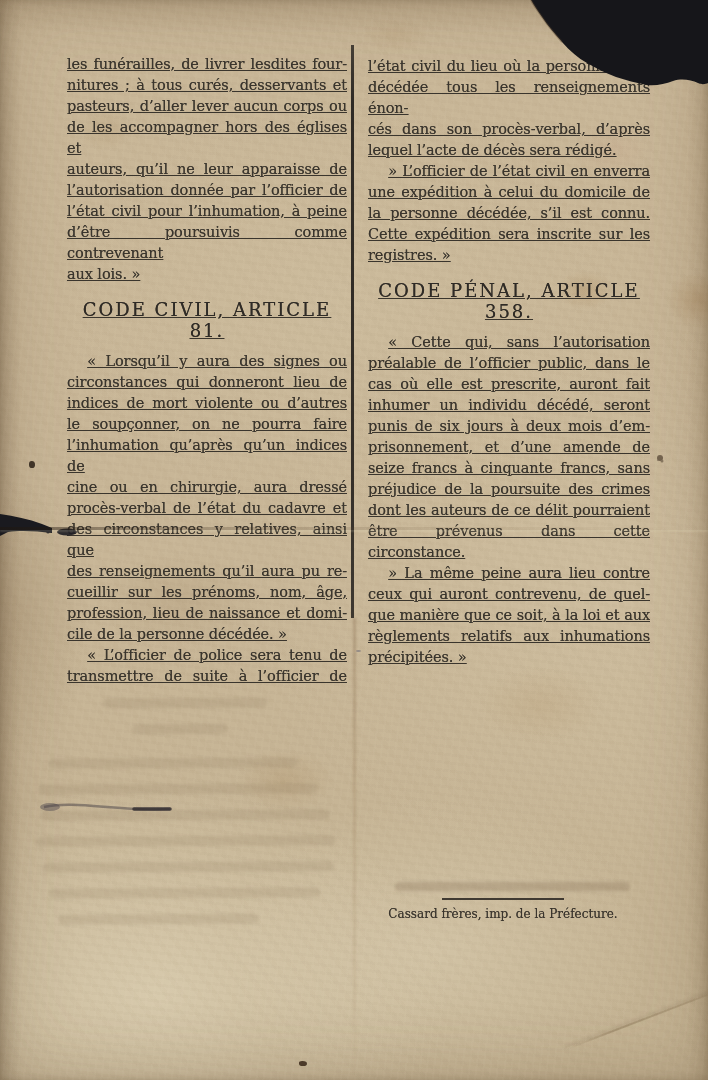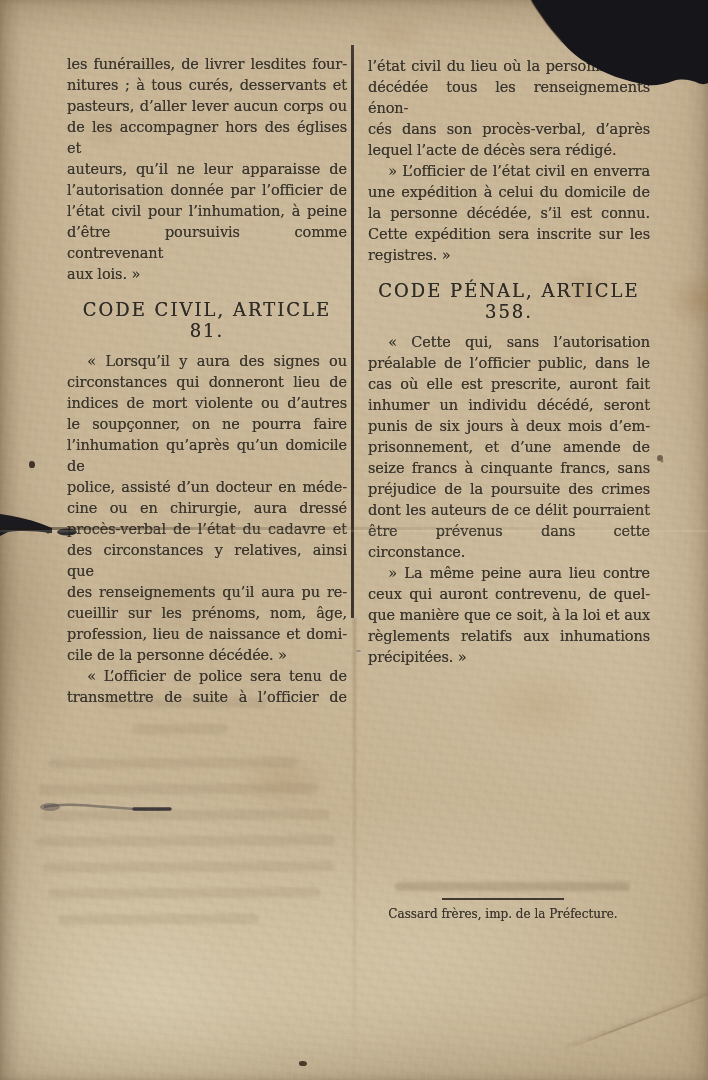--- a/index.html
+++ b/index.html
@@ -32,21 +32,21 @@
       radial-gradient(ellipse 46px 40px at 698px 300px, rgba(140,100,55,.25), transparent 70%),
       radial-gradient(ellipse 60px 40px at 610px 150px, rgba(195,145,125,.14), transparent 70%),
       radial-gradient(ellipse 70px 45px at 285px 780px, rgba(150,115,70,.18), transparent 70%),
       radial-gradient(ellipse 90px 55px at 540px 705px, rgba(160,125,80,.14), transparent 70%),
       radial-gradient(ellipse 40px 30px at 105px 130px, rgba(150,115,70,.14), transparent 70%),
       radial-gradient(ellipse 50px 26px at 395px 35px, rgba(150,115,70,.12), transparent 70%),
       radial-gradient(ellipse 120px 70px at 180px 600px, rgba(120,90,55,.10), transparent 70%),
       radial-gradient(ellipse 100px 200px at 20px 620px, rgba(100,75,45,.12), transparent 70%);
   }
   .col{position:absolute;font-size:14.5px;line-height:21px;letter-spacing:-0.1px;
-       text-shadow:0 0 .5px rgba(58,53,45,.75);}
+       text-shadow:0 0 .5px rgba(58,53,45,.75);text-decoration:underline;}
   .col-left{left:67px;top:54px;width:280px;}
   .col-right{left:368px;top:56px;width:282px;}
   .para{margin:0;}
   .line{text-align:justify;text-align-last:justify;}
   .para .line:last-child{text-align-last:left;}
   .para.all-justify .line:last-child{text-align-last:justify;}
   .para.indent .line:first-child{text-indent:1.4em;}
   .heading{
     margin:14px 0 10px;font-size:18px;font-weight:normal;letter-spacing:2px;
     text-align:center;color:#2f2b26;text-shadow:0 0 .6px rgba(47,43,38,.8);
@@ -121,22 +121,21 @@
         <div class="line">l’état civil pour l’inhumation, à peine</div>
         <div class="line">d’être poursuivis comme contrevenant</div>
         <div class="line">aux lois. »</div>
       </div>
     <h2 class="heading">CODE CIVIL, ARTICLE 81.</h2>
     <div class="para indent">
         <div class="line">« Lorsqu’il y aura des signes ou</div>
         <div class="line">circonstances qui donneront lieu de</div>
         <div class="line">indices de mort violente ou d’autres</div>
         <div class="line">le soupçonner, on ne pourra faire</div>
-        <div class="line">l’inhumation qu’après qu’un domicile de</div>
-        <div class="line">police, assisté d’un docteur en méde-</div>
+        <div class="line">l’inhumation qu’après qu’un indices de</div>
         <div class="line">cine ou en chirurgie, aura dressé</div>
         <div class="line">procès-verbal de l’état du cadavre et</div>
         <div class="line">des circonstances y relatives, ainsi que</div>
         <div class="line">des renseignements qu’il aura pu re-</div>
         <div class="line">cueillir sur les prénoms, nom, âge,</div>
         <div class="line">profession, lieu de naissance et domi-</div>
         <div class="line">cile de la personne décédée. »</div>
       </div>
     <div class="para indent all-justify">
         <div class="line">« L’officier de police sera tenu de</div>

